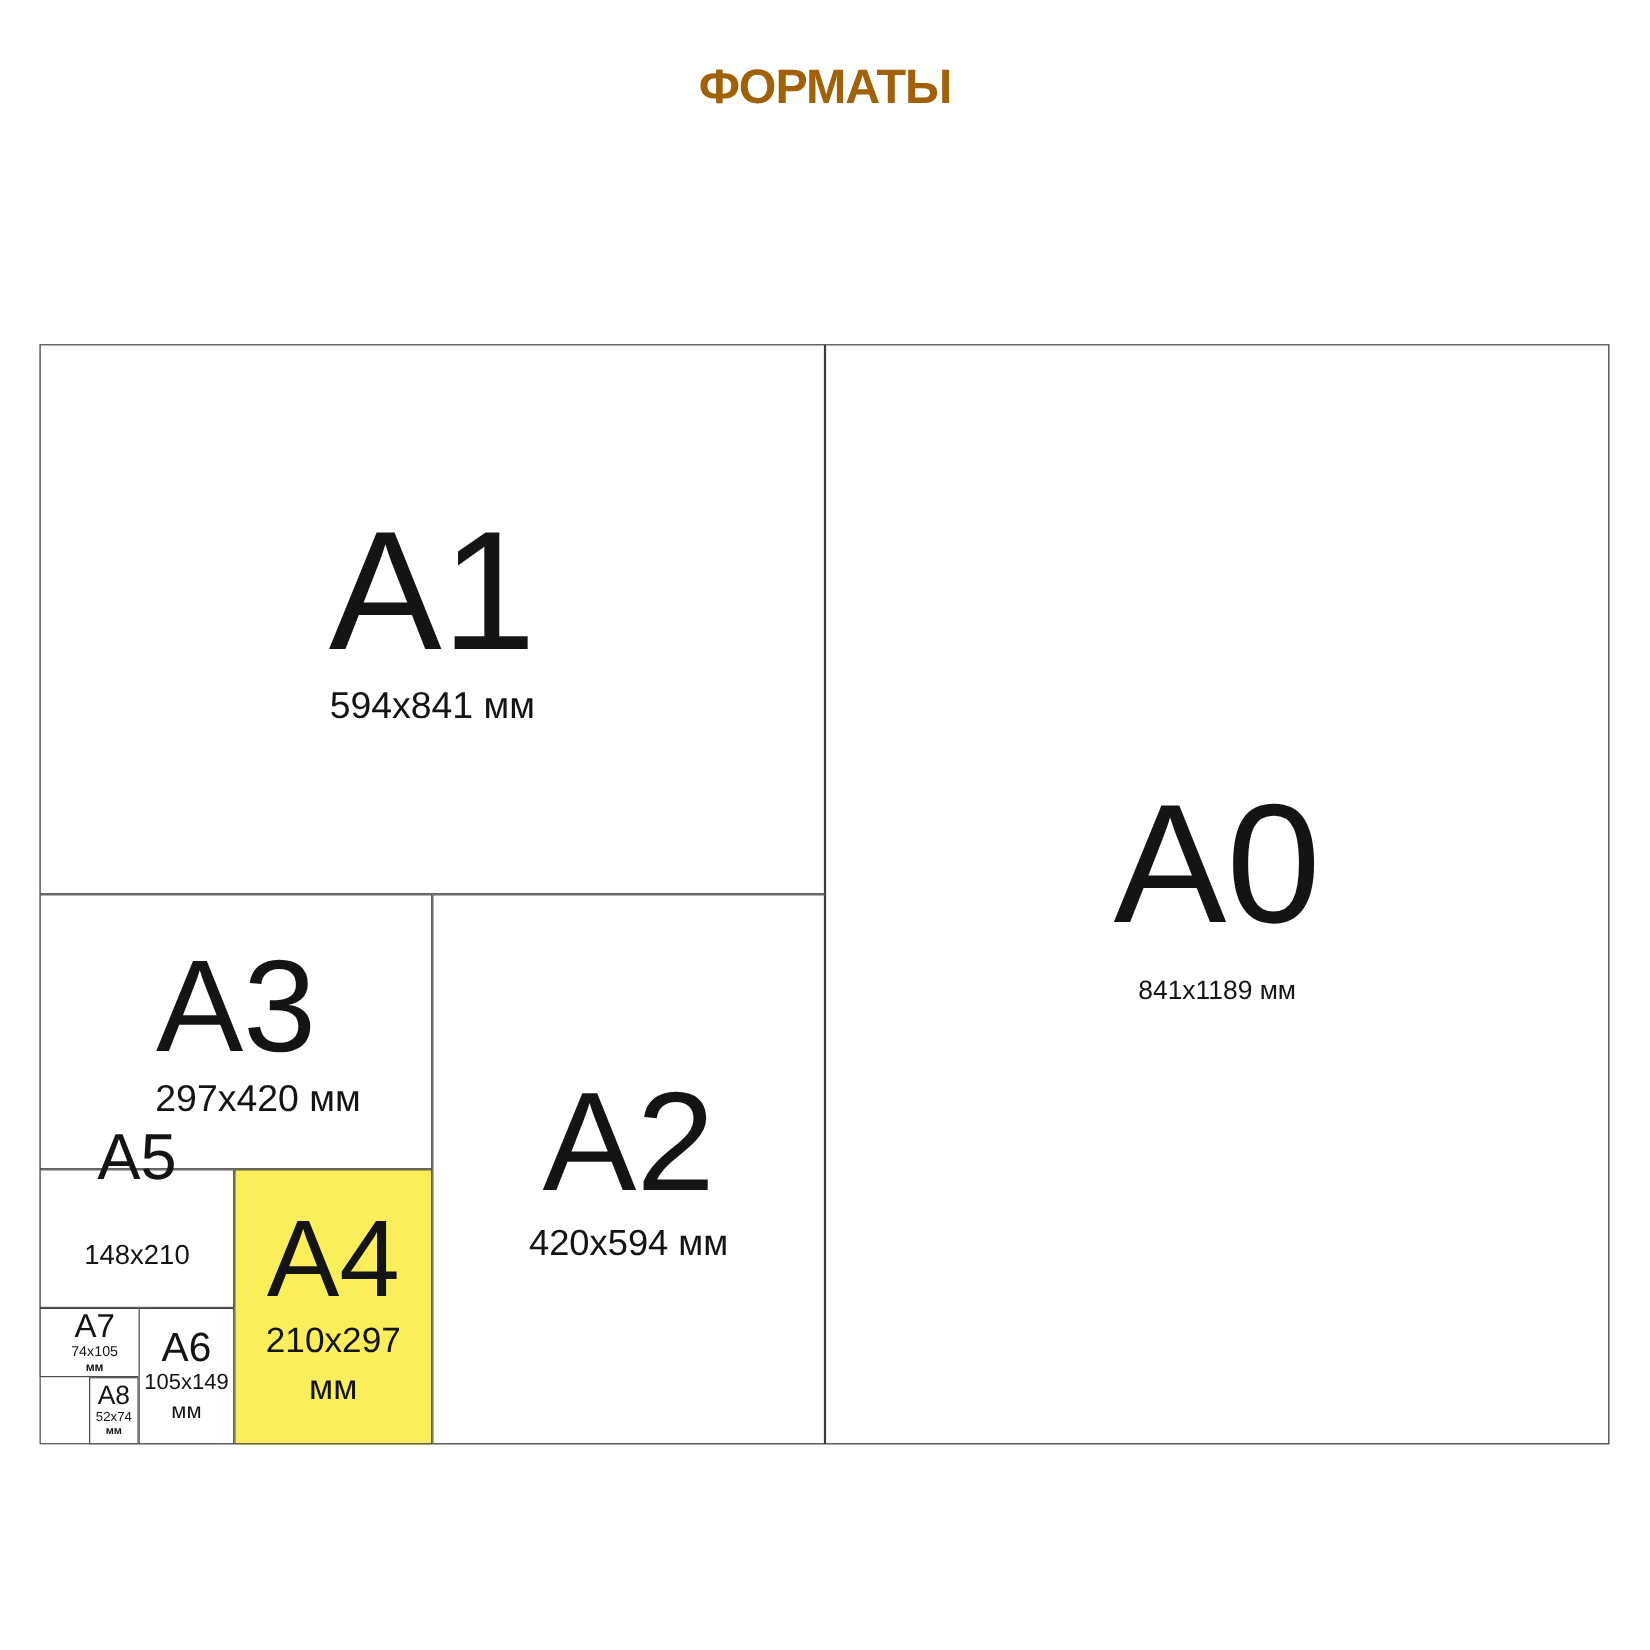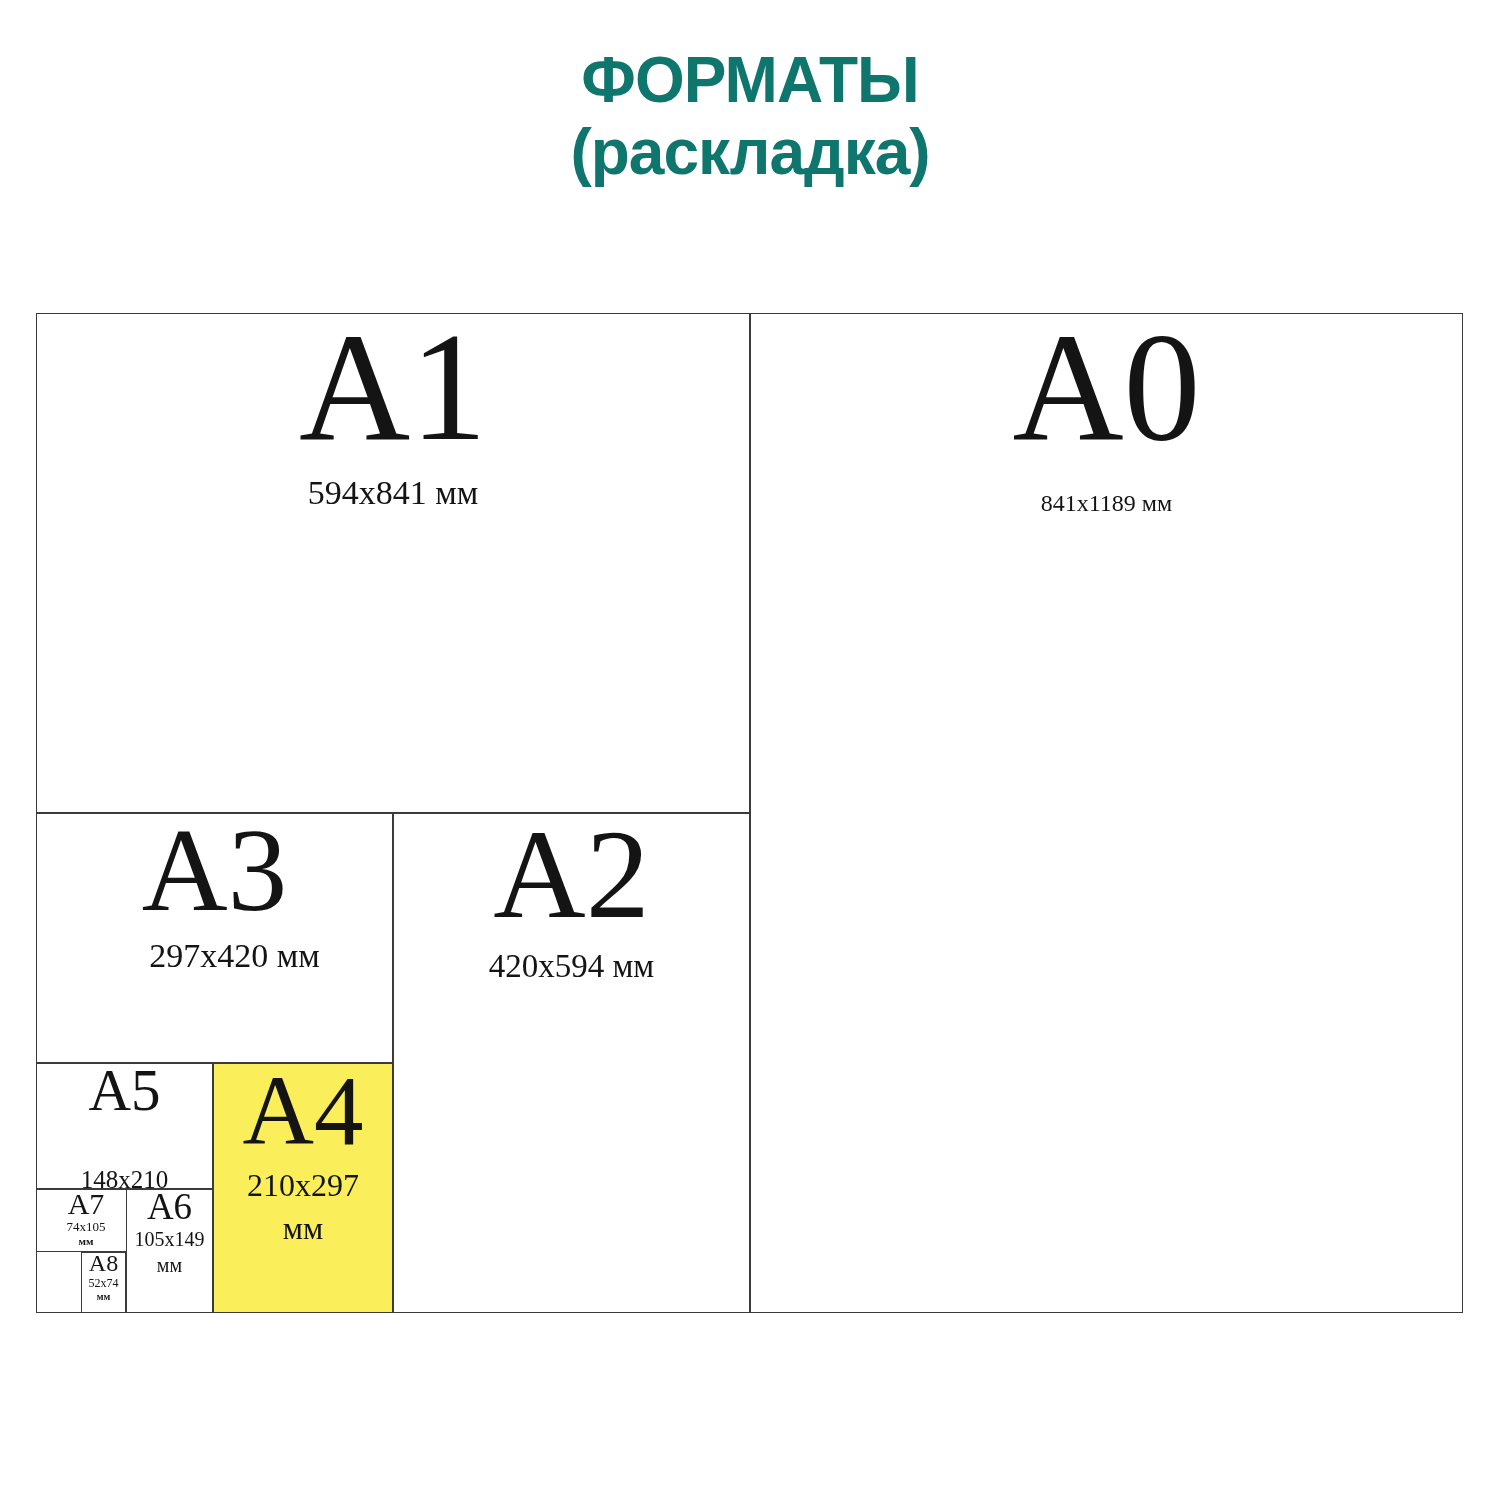--- a/index.html
+++ b/index.html
@@ -15,62 +15,60 @@
     height: 1500px;
     background: #ffffff;
     overflow: hidden;
   }
   .title {
     position: absolute;
     top: 44px;
     left: 0;
     width: 100%;
     text-align: center;
-    font-size: 64px;
+    font-size: 44px;
     font-weight: 700;
     line-height: 72px;
     letter-spacing: -1px;
-    color: #0f766e;
+    color: #a16207;
   }
   .frame {
     position: absolute;
     box-sizing: border-box;
     border: 1px solid #3b3b3b;
   }
   .box {
     position: absolute;
     box-sizing: border-box;
     border: 1px solid #3b3b3b;
     background: #ffffff;
     display: flex;
     flex-direction: column;
     align-items: center;
-    justify-content: flex-start;
+    justify-content: center;
     text-align: center;
-    font-family: Liberation Serif, serif;
   }
   .lbl {
     font-weight: 400;
     line-height: 0.95;
     white-space: nowrap;
   }
   .dim {
     font-weight: 400;
     line-height: 1.1;
     white-space: nowrap;
   }
 </style>
 </head>
 <body>
 
 <div id="canvas">
 
   <div class="title">
     <div>ФОРМАТЫ</div>
-    <div>(раскладка)</div>
   </div>
 
   <div class="frame" style="left:36px; top:313px; width:1427px; height:1000px;"></div>
 
   <div class="box" style="left:36px; top:313px; width:714px; height:500px;">
     <div class="lbl" style="font-size:154px;">A1</div>
     <div class="dim" style="font-size:34px; margin-top:14px;">594x841 мм</div>
   </div>
 
   <div class="box" style="left:750px; top:313px; width:713px; height:1000px;">

